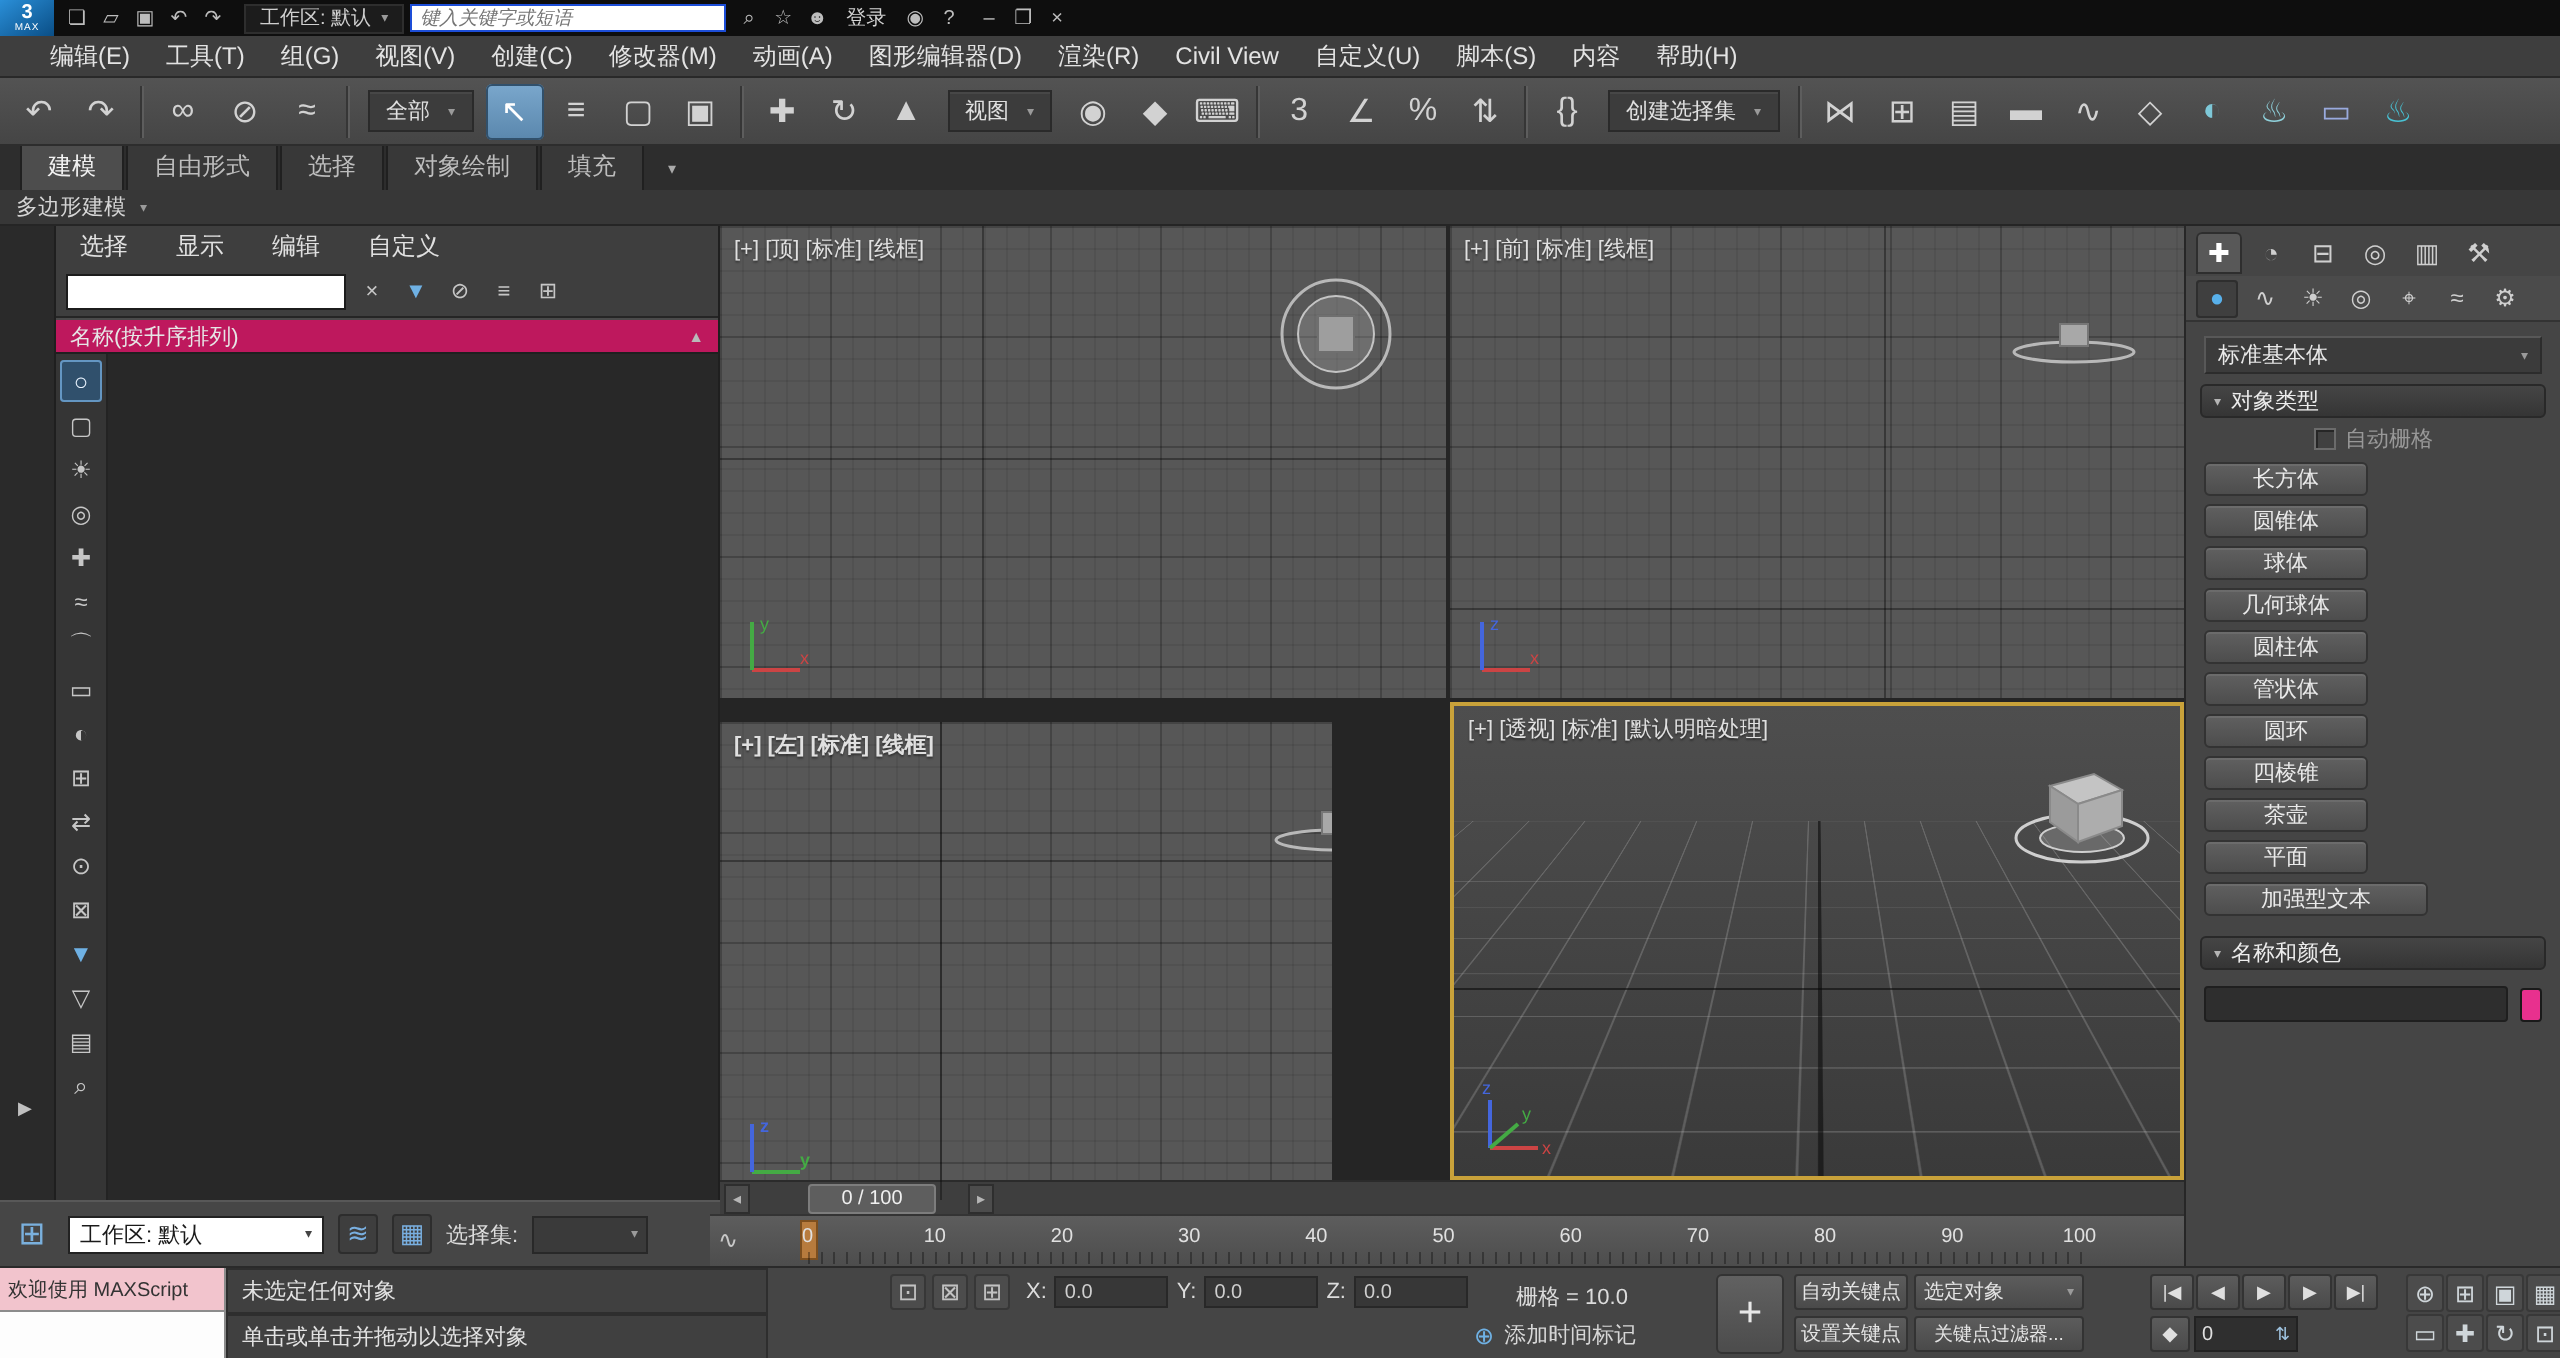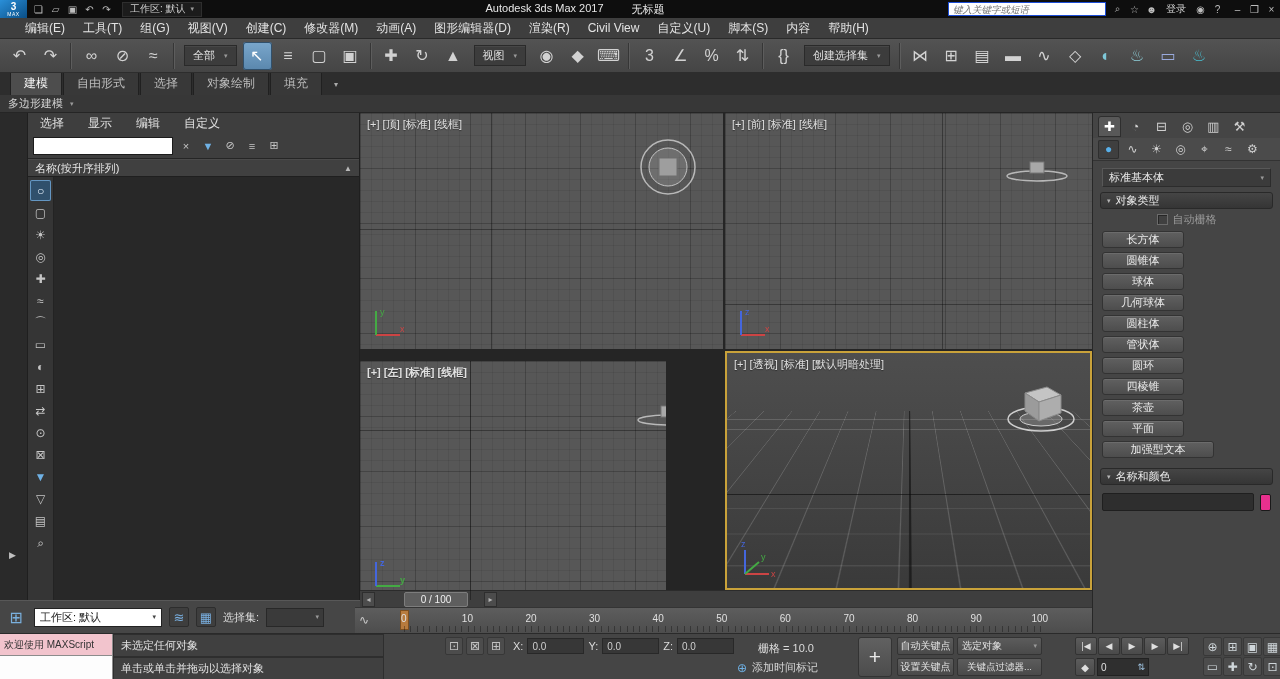--- a/index.html
+++ b/index.html
@@ -69,21 +69,21 @@
  flex-direction:column;background:#2c2c2c;border-right:1px solid #1f1f1f;}
 .exp-menus{height:20px;background:#3e3e3e;display:flex;align-items:center;}
 .exp-menus .menu-item{padding:0 12px;font-size:12px;color:#e0e0e0;}
 .exp-search{height:26px;background:#3e3e3e;display:flex;align-items:center;gap:4px;
  padding:0 5px;border-bottom:1px solid #252525;}
 .exp-search input{width:140px;height:18px;background:#fff;border:1px solid #1c1c1c;
  font-size:11px;color:#222;padding:0 4px;outline:none;font-family:inherit;}
 .exp-search .icon{width:18px;height:18px;display:flex;align-items:center;justify-content:center;
  font-size:11px;color:#c6c6c6;}
 .exp-search .icon.blue{color:#6fb1e4;}
-.exp-header{height:18px;background:#404040;border-top:1px solid #4a4a4a;border-bottom:1px solid #1f1f1f;
+.exp-header{height:18px;background:#be185d;border-top:1px solid #4a4a4a;border-bottom:1px solid #1f1f1f;
  display:flex;align-items:center;justify-content:space-between;padding:0 7px;font-size:11px;color:#e6e6e6;}
 .exp-header .sort-arrow{font-size:8px;color:#b9b9b9;}
 .exp-body{flex:1;display:flex;min-height:0;}
 .exp-tools{width:26px;background:#353535;border-right:1px solid #232323;display:flex;
  flex-direction:column;align-items:center;padding-top:3px;gap:1px;}
 .exp-tools .icon{width:21px;height:21px;display:flex;align-items:center;justify-content:center;
  font-size:12px;color:#c6c6c6;border-radius:2px;}
 .exp-tools .icon.active{background:#30506c;box-shadow:inset 0 0 0 1px #6496c2;color:#eaf4ff;}
 .exp-list{flex:1;background:#282828;}
 
@@ -244,24 +244,20 @@
         <span class="icon">❏</span>
         <span class="icon">▱</span>
         <span class="icon">▣</span>
         <span class="icon">↶</span>
         <span class="icon">↷</span>
       </div>
     <div class="tb-workspace">
       <span>工作区: 默认</span>
       <span class="arrow">▾</span>
     </div>
-    <div class="tb-title">
-      <span>Autodesk 3ds Max 2017</span>
-      <span>无标题</span>
-    </div>
     <div class="tb-search">
       <input placeholder="键入关键字或短语" style="">
     </div>
     <div style="display:flex">
         <span class="icon">⌕</span>
         <span class="icon">☆</span>
         <span class="icon">☻</span>
       </div>
     <span class="signin">登录</span>
     <div style="display:flex">

